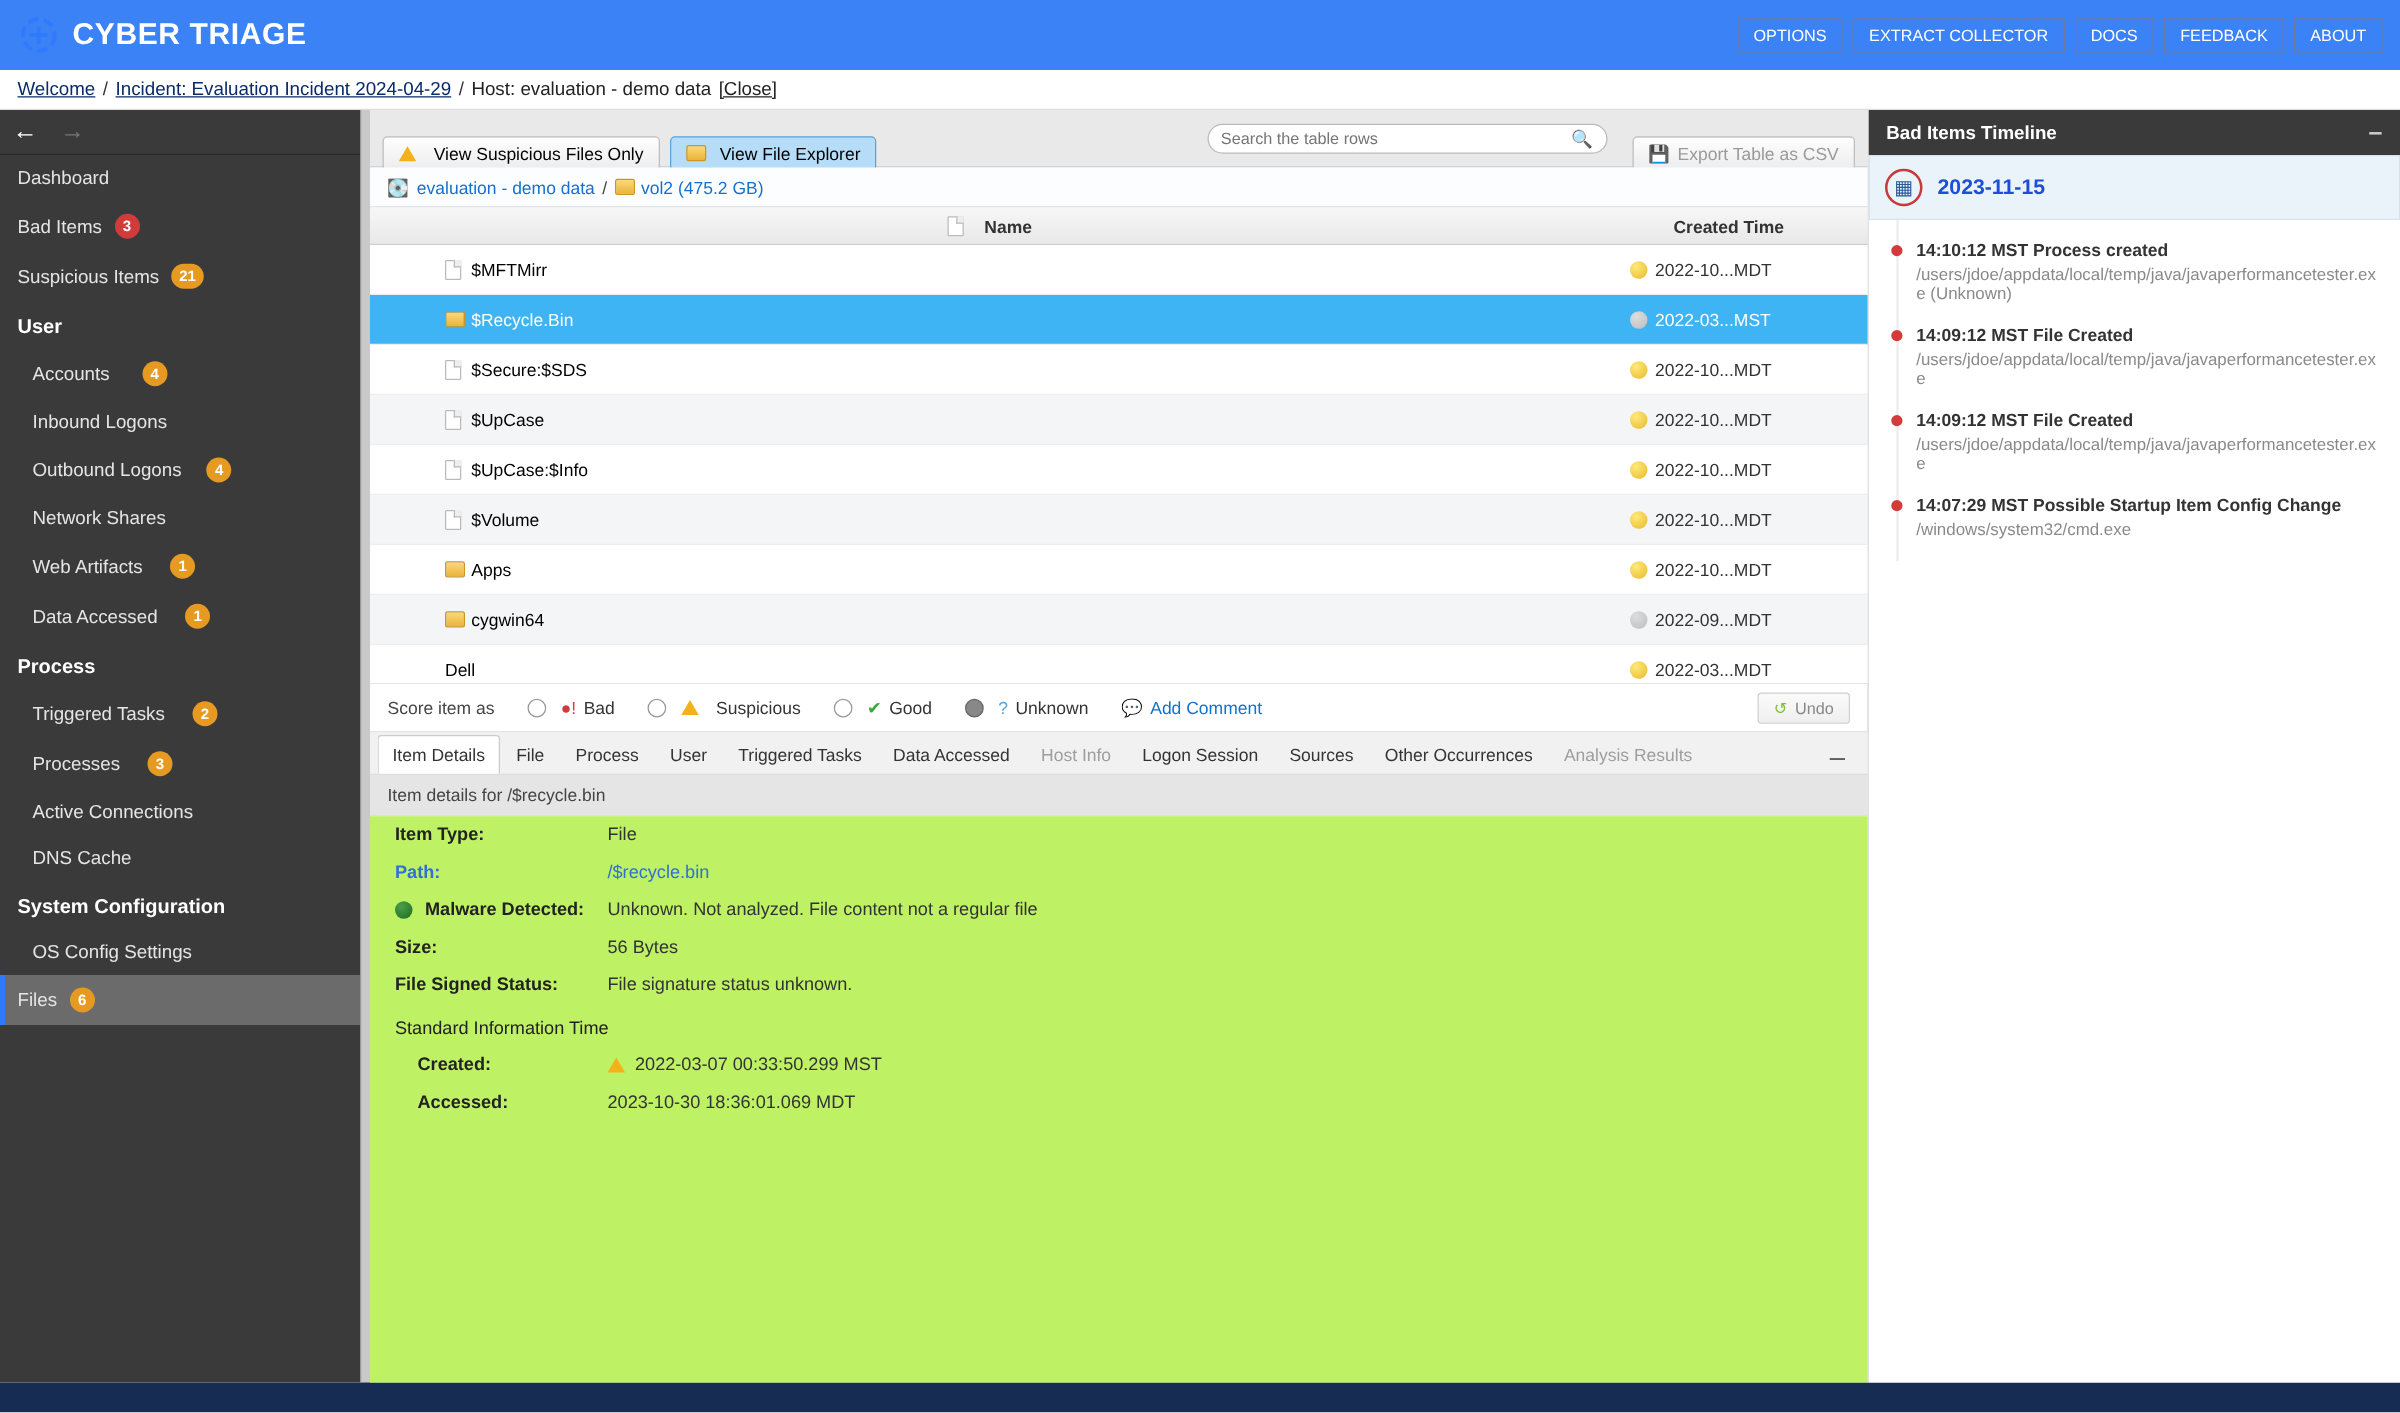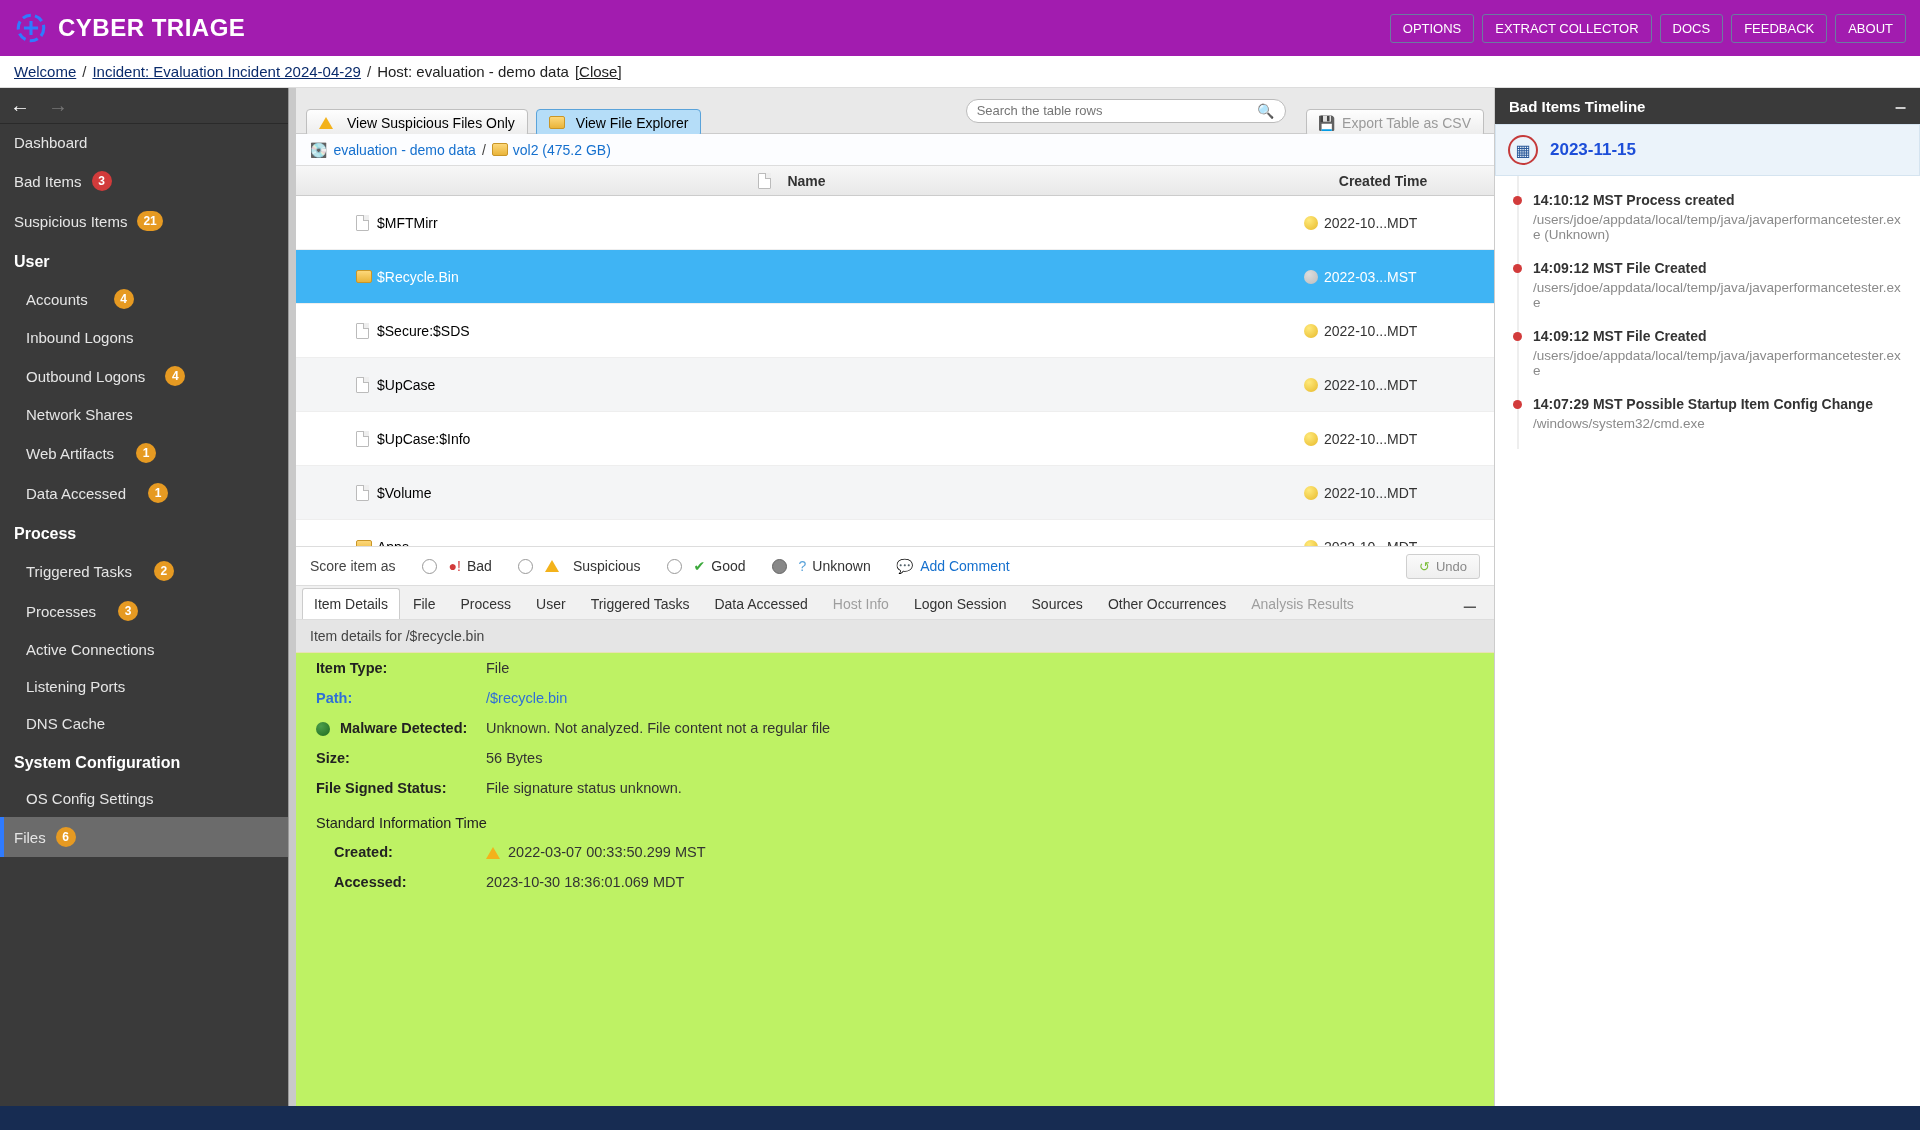--- a/index.html
+++ b/index.html
@@ -1,19 +1,19 @@
 <!DOCTYPE html>
 <html><head>
 <meta charset="utf-8">
 <style>
 * { box-sizing: border-box; margin: 0; padding: 0; font-family: "Segoe UI", Arial, sans-serif; }
 html, body { width: 1920px; height: 1130px; overflow: hidden; background: #fff; }
 
 
-.topbar { height: 56px; background: #a21caf; display: flex; align-items: center; padding: 0 14px; color: #fff; }
+.topbar { height: 56px; background: #3b82f6; display: flex; align-items: center; padding: 0 14px; color: #fff; }
 .topbar .logo { display: flex; align-items: center; font-weight: 700; font-size: 24px; letter-spacing: 0.5px; }
 .topbar .logo svg { margin-right: 10px; }
 .topbar .spacer { flex: 1; }
 .topbar .btn { border: 1px solid #6B7BA0; border-radius: 3px; padding: 6px 12px; font-size: 13px; color: #fff; background: transparent; margin-left: 8px; cursor: pointer; }
 
 
 .crumbbar { height: 32px; background: #fff; border-bottom: 1px solid #ddd; display: flex; align-items: center; padding: 0 14px; font-size: 15px; }
 .crumbbar a { color: #0a2b6b; text-decoration: underline; }
 .crumbbar .sep { margin: 0 6px; color: #333; }
 .crumbbar .plain { color: #222; }
@@ -54,21 +54,21 @@
 .fileicon{ width:13px; height:16px; background:#fff; border:1px solid #bbb; border-radius:1px; display:inline-block; margin-right:8px; position:relative;}
 .fileicon::after{content:""; position:absolute; right:-1px; top:-1px; width:5px; height:5px; background:#eee; border-left:1px solid #bbb; border-bottom:1px solid #bbb;}
 
 
 .tablewrap { flex: 0 0 380px; display:flex; flex-direction:column; min-height:0;}
 .thead { display:flex; background:linear-gradient(#f7f7f7,#e8e8e8); border-bottom:1px solid #ccc; font-size:14px; color:#333; height:30px; align-items:center;}
 .thead .c1{ flex:1; display:flex; align-items:center; justify-content:center; gap:8px;}
 .thead .c2{ width:190px; text-align:center; font-weight:600;}
 .thead .csb{ width:16px;}
 .tbody { flex:1; overflow-y:scroll; }
-.trow { display:flex; align-items:center; height:54px; border-bottom:1px solid #eee; font-size:14px; background:#fff;}
+.trow { display:flex; align-items:center; height:40px; border-bottom:1px solid #eee; font-size:14px; background:#fff;}
 .trow:nth-child(even){ background:#F4F5F6;}
 .trow.selected{ background:#3FB4F4 !important; color:#fff;}
 .trow .c1{ flex:1; display:flex; align-items:center; padding-left:60px;}
 .trow .c2{ width:190px; display:flex; align-items:center; gap:6px; color:#333;}
 .trow.selected .c2{ color:#fff;}
 .dot{ width:14px; height:14px; border-radius:50%; display:inline-block;}
 .dot.yellow{ background:radial-gradient(circle at 35% 30%, #FFE97A, #E7B92B);}
 .dot.grey{ background:radial-gradient(circle at 35% 30%, #ddd, #bdbdbd);}
 
 
@@ -198,23 +198,20 @@
         <span class="badge orange" style="margin-left:22px">2</span>
       </div>
     <div class="item">
         <span>Processes</span>
         <span class="badge orange" style="margin-left:22px">3</span>
       </div>
     <div class="item">
         <span>Active Connections</span>
       </div>
     <div class="item">
-        <span>Listening Ports</span>
-      </div>
-    <div class="item">
         <span>DNS Cache</span>
       </div>
 
     <div class="hdr">System Configuration</div>
     <div class="item">
         <span>OS Config Settings</span>
       </div>
     <div class="item top active">
         <span>Files</span>
         <span class="badge orange">6</span>

